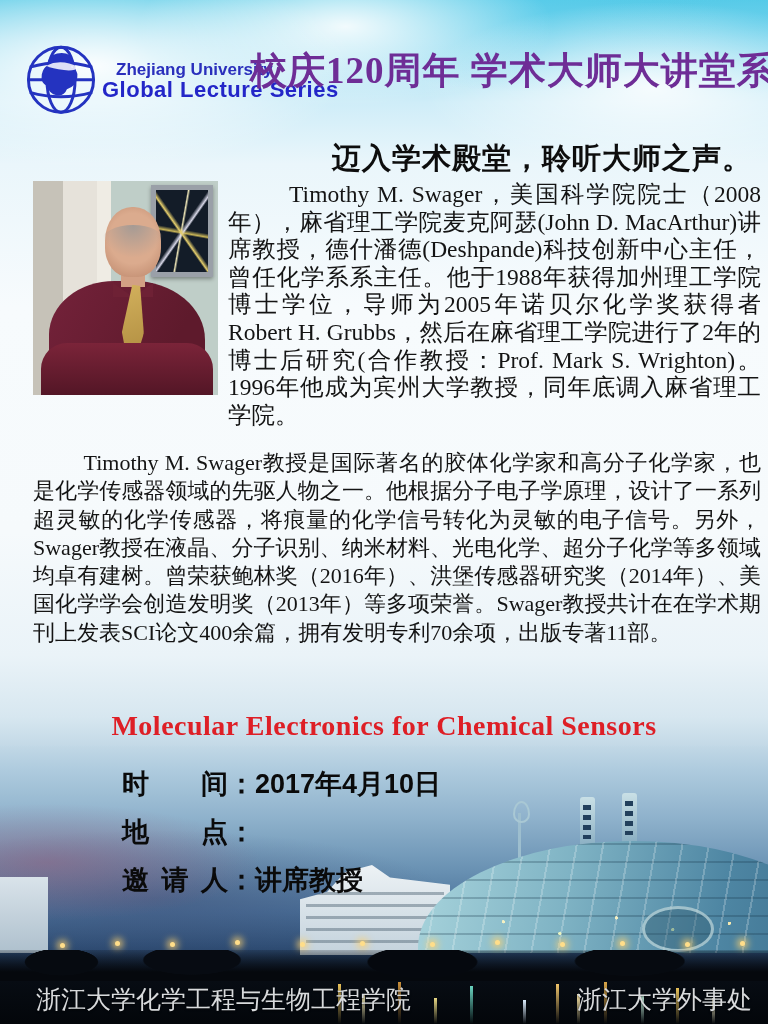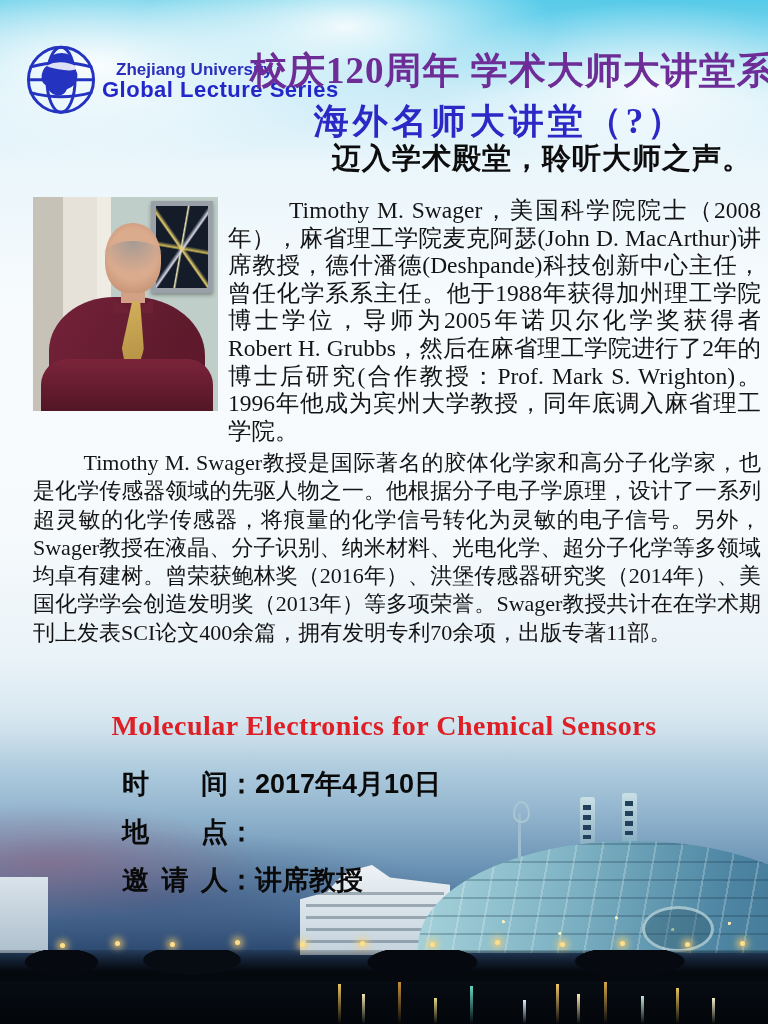--- a/index.html
+++ b/index.html
@@ -32,21 +32,21 @@
     color:#6E2D96; letter-spacing:1px; white-space:nowrap;
     font-family:"Liberation Serif","DejaVu Serif",serif; }
   .title2 { position:absolute; left:240px; top:98px; width:520px; text-align:center;
     font-size:35px; font-weight:bold; color:#2B28C6; letter-spacing:4px; white-space:nowrap;
     font-family:"Liberation Serif","DejaVu Serif",serif; }
   .slogan { position:absolute; left:332px; top:139px; font-size:29px; font-weight:900;
     color:#0D0D0D; letter-spacing:1px; white-space:nowrap;
     font-family:Liberation Sans, sans-serif; }
 
   
-  .bio-row { position:absolute; left:33px; top:197px; width:728px; display:flex; gap:10px; }
+  .bio-row { position:absolute; left:33px; top:181px; width:728px; display:flex; gap:10px; }
   .photo { flex:none; position:relative; width:185px; height:214px; overflow:hidden;
     background:linear-gradient(90deg,#C6C2B8 0 16%, #E6E2DA 16% 40%, #BFCEC8 40% 100%); }
   .photo .panel { position:absolute; left:64px; top:0; width:14px; height:100%; background:#EFECE4; }
   .photo .frame { position:absolute; right:5px; top:4px; width:62px; height:92px;
     background:#131C28; border:5px solid #9AA0A8;
     box-shadow:0 2px 4px rgba(0,0,0,.35); }
   .photo .frame::before { content:""; position:absolute; inset:0;
     background:
       linear-gradient(55deg, transparent 46%, #E5CE6C 48%, transparent 52%),
       linear-gradient(-55deg, transparent 46%, #D8D8E8 48%, transparent 52%),
@@ -160,21 +160,20 @@
         <path fill="#FFFFFF" d="M30 34 q20 -10 44 2 q-6 6 -20 4 q-16 -2 -24 -6 z" opacity="0.85"></path>
       </svg>
     </span>
     <div class="logo-text">
       <span class="logo-l1">Zhejiang University</span>
       <span class="logo-l2">Global Lecture Series</span>
     </div>
   </div>
 
   <div class="title1">校庆120周年 学术大师大讲堂系列</div>
-  <div class="title2">海外名师大讲堂（?）</div>
   <div class="slogan">迈入学术殿堂，聆听大师之声。</div>
 
   <div class="bio-row">
     <div class="photo">
       <div class="panel"></div>
       <div class="frame"></div>
       <div class="torso"></div>
       <div class="neck"></div>
       <div class="head"></div>
       <div class="collar"></div>
@@ -250,13 +249,17 @@
       <span class="dlbl">
         <span>邀</span>
         <span>请</span>
         <span>人</span>
       </span>
       <span>：</span>
       <span class="dval">讲席教授</span>
     </div>
   </div>
 
+  <div class="footer">
+    <span>浙江大学化学工程与生物工程学院</span>
+    <span>浙江大学外事处</span>
+  </div>
 </div>
 
 </body></html>

